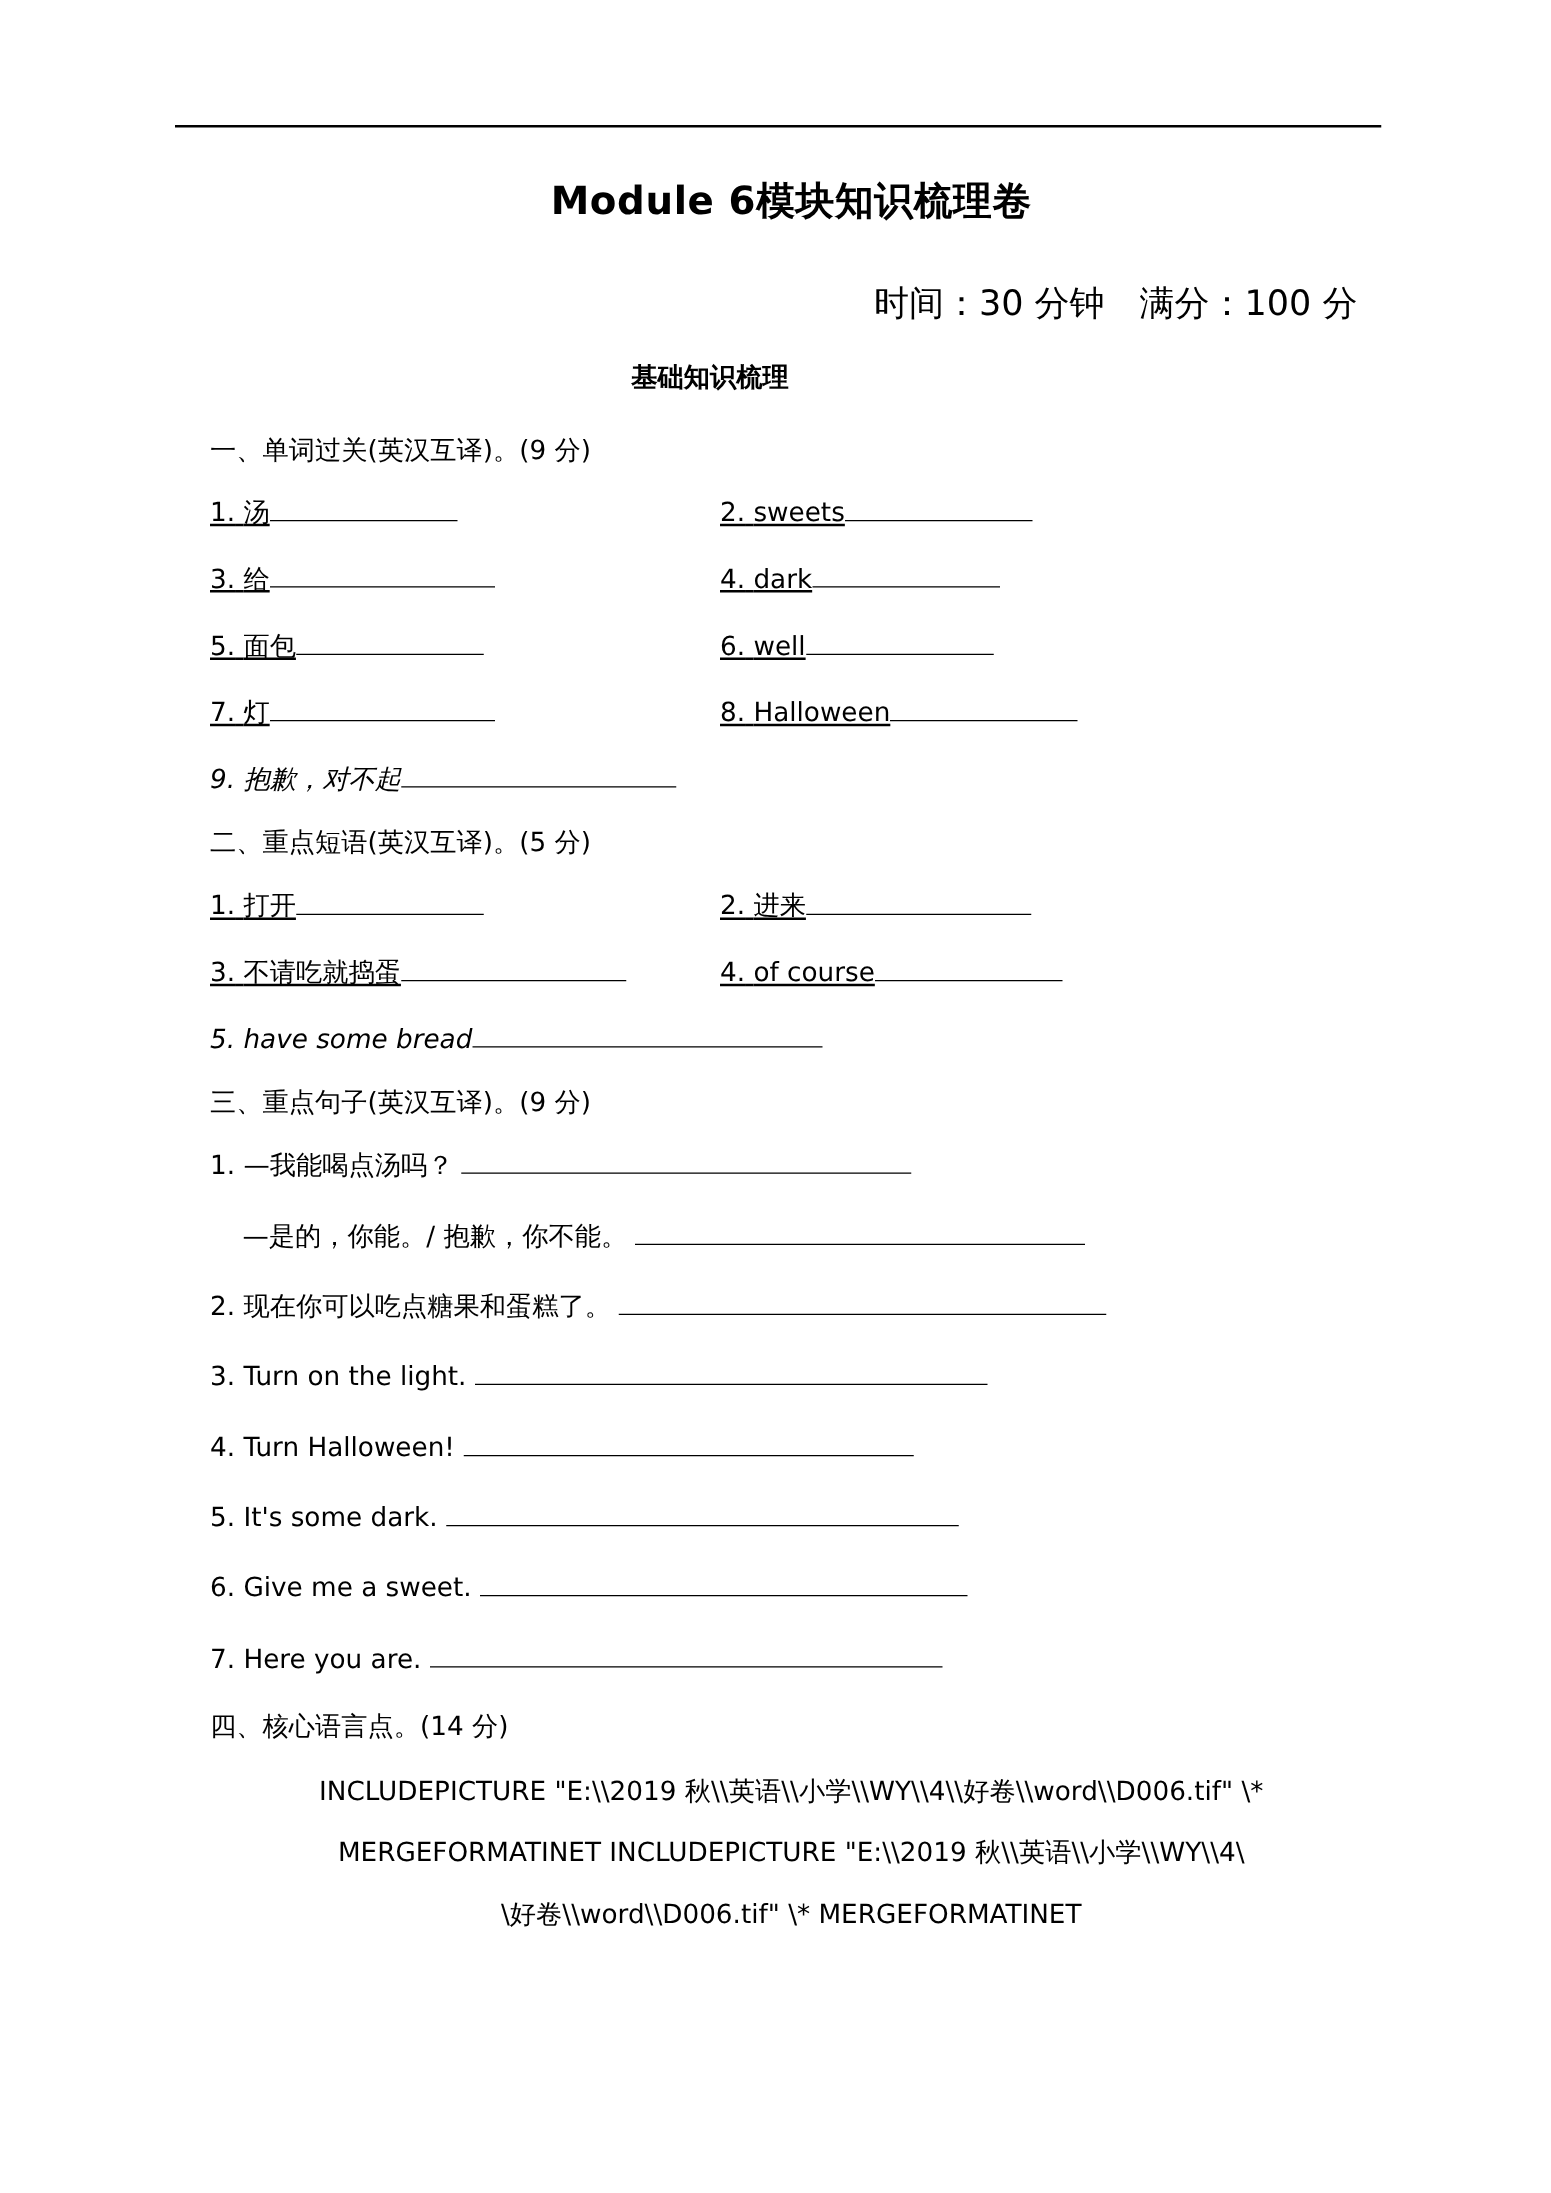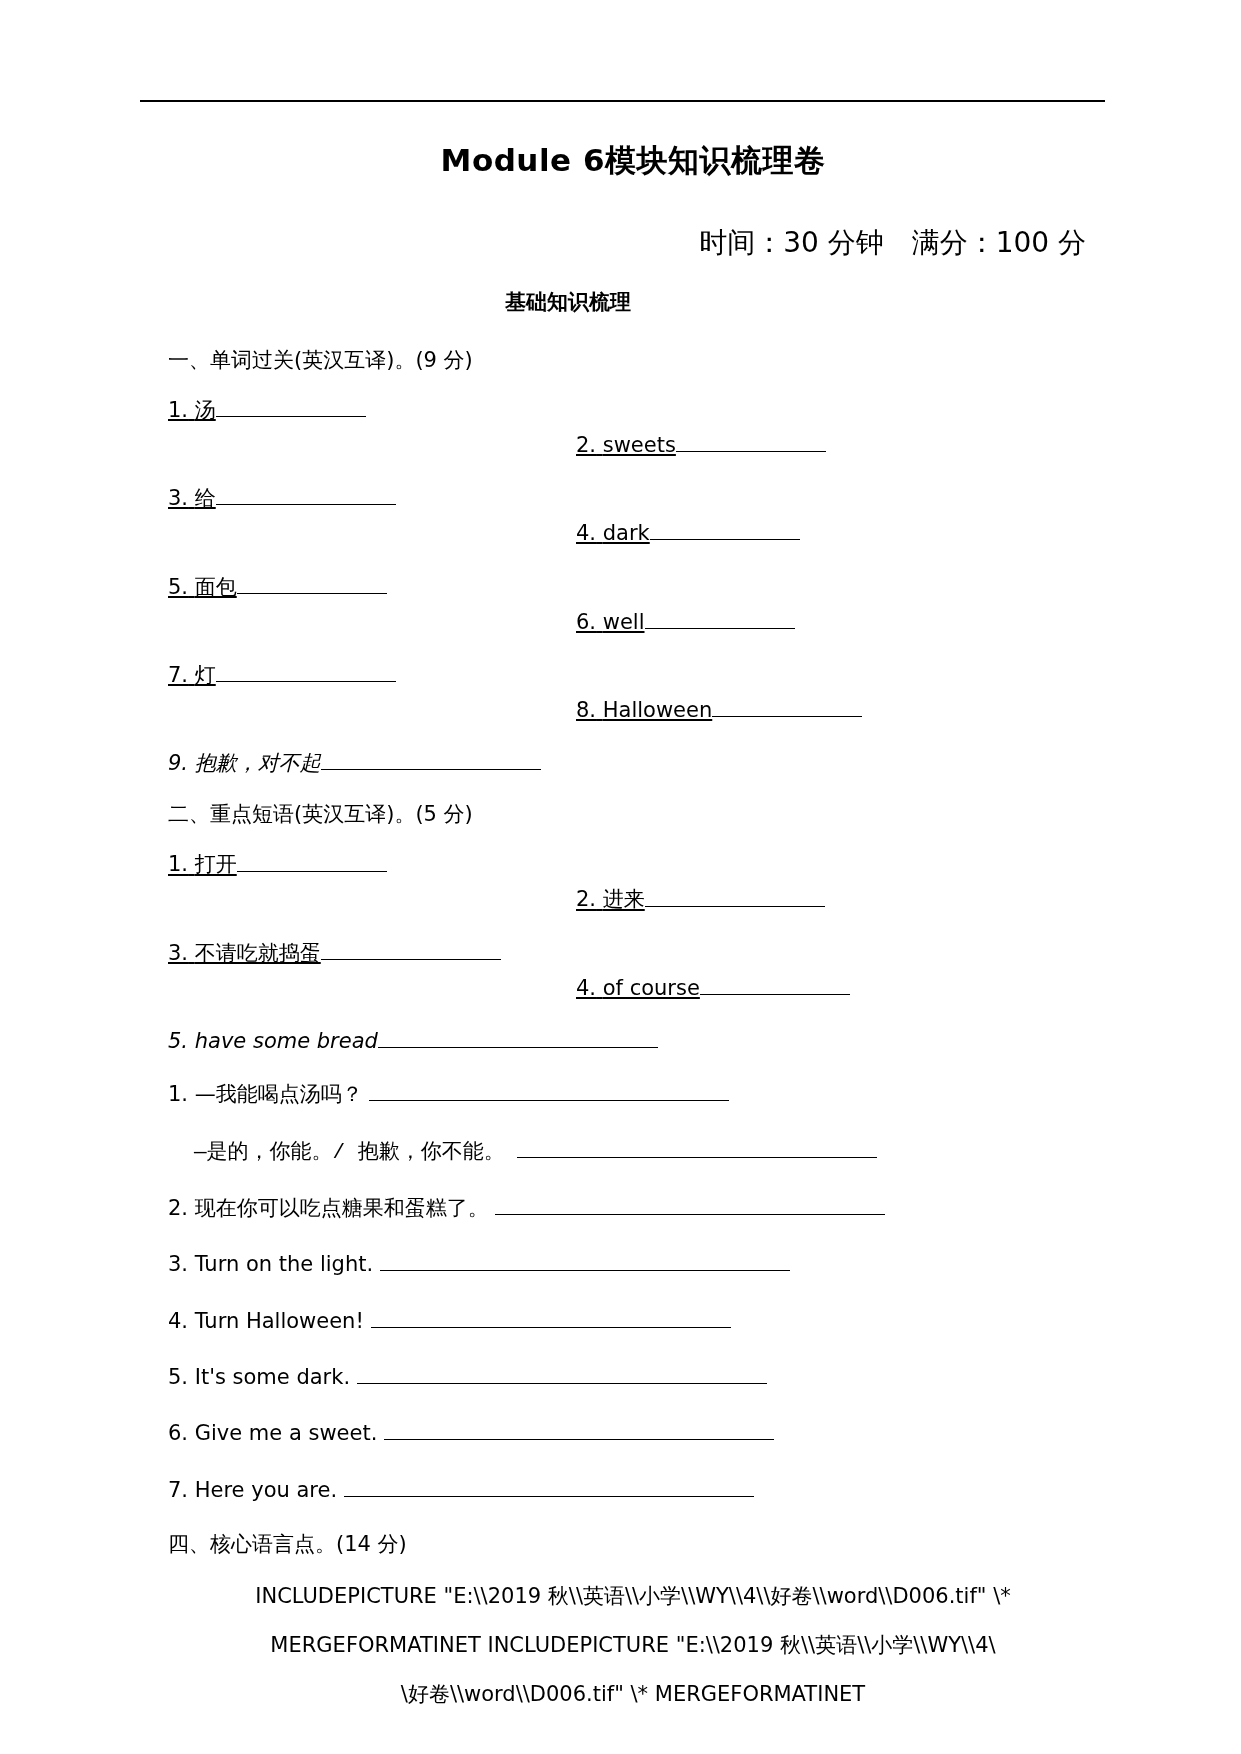--- a/index.html
+++ b/index.html
@@ -67,21 +67,20 @@
   .col {
     font-size: 21px;
     line-height: 1.25;
   }
   .col.left {
     width: 408px;
     flex: 0 0 408px;
   }
   .col.right {
     flex: 1 1 auto;
-    margin-top: 35px;
   }
   .single {
     font-size: 21px;
     margin: 0 0 24px 0;
     line-height: 1.25;
     font-style: italic;
   }
   .blank {
     display: inline-block;
     border-bottom: 1px solid #000;
@@ -95,21 +94,20 @@
   .b-s2 { width: 360px; }
   .b-s3 { width: 390px; }
   .b-s4 { width: 410px; }
   .sent {
     font-size: 21px;
     margin: 0 0 26px 0;
     line-height: 1.3;
   }
   .sent.indent {
     padding-left: 26px;
-    font-family: Liberation Mono, monospace;
   }
   .incl {
     font-size: 21px;
     text-align: center;
     line-height: 1.75;
     margin: 12px 0 0 0;
     padding: 0 4px;
   }
   .cn { font-family: "DejaVu Sans", "Liberation Sans", sans-serif; }
 </style>
@@ -201,20 +199,21 @@
         <span>4.</span>
         <span>of course</span><span class="blank b-md"></span>
       </div>
     </div>
 
     <div class="single cn">
       <span>5.</span>
       <span>have some bread</span><span class="blank b-xxl"></span>
     </div>
 
+    <div class="part-title cn">三、重点句子(英汉互译)。(9 分)</div>
 
     <div class="sent cn">
       <span>1.</span>
       <span>—我能喝点汤吗？</span>
       <span class="blank b-s2"></span>
     </div>
 
     <div class="sent indent cn">
       <span>—是的，你能。/ 抱歉，你不能。</span>
       <span class="blank b-s2"></span>

